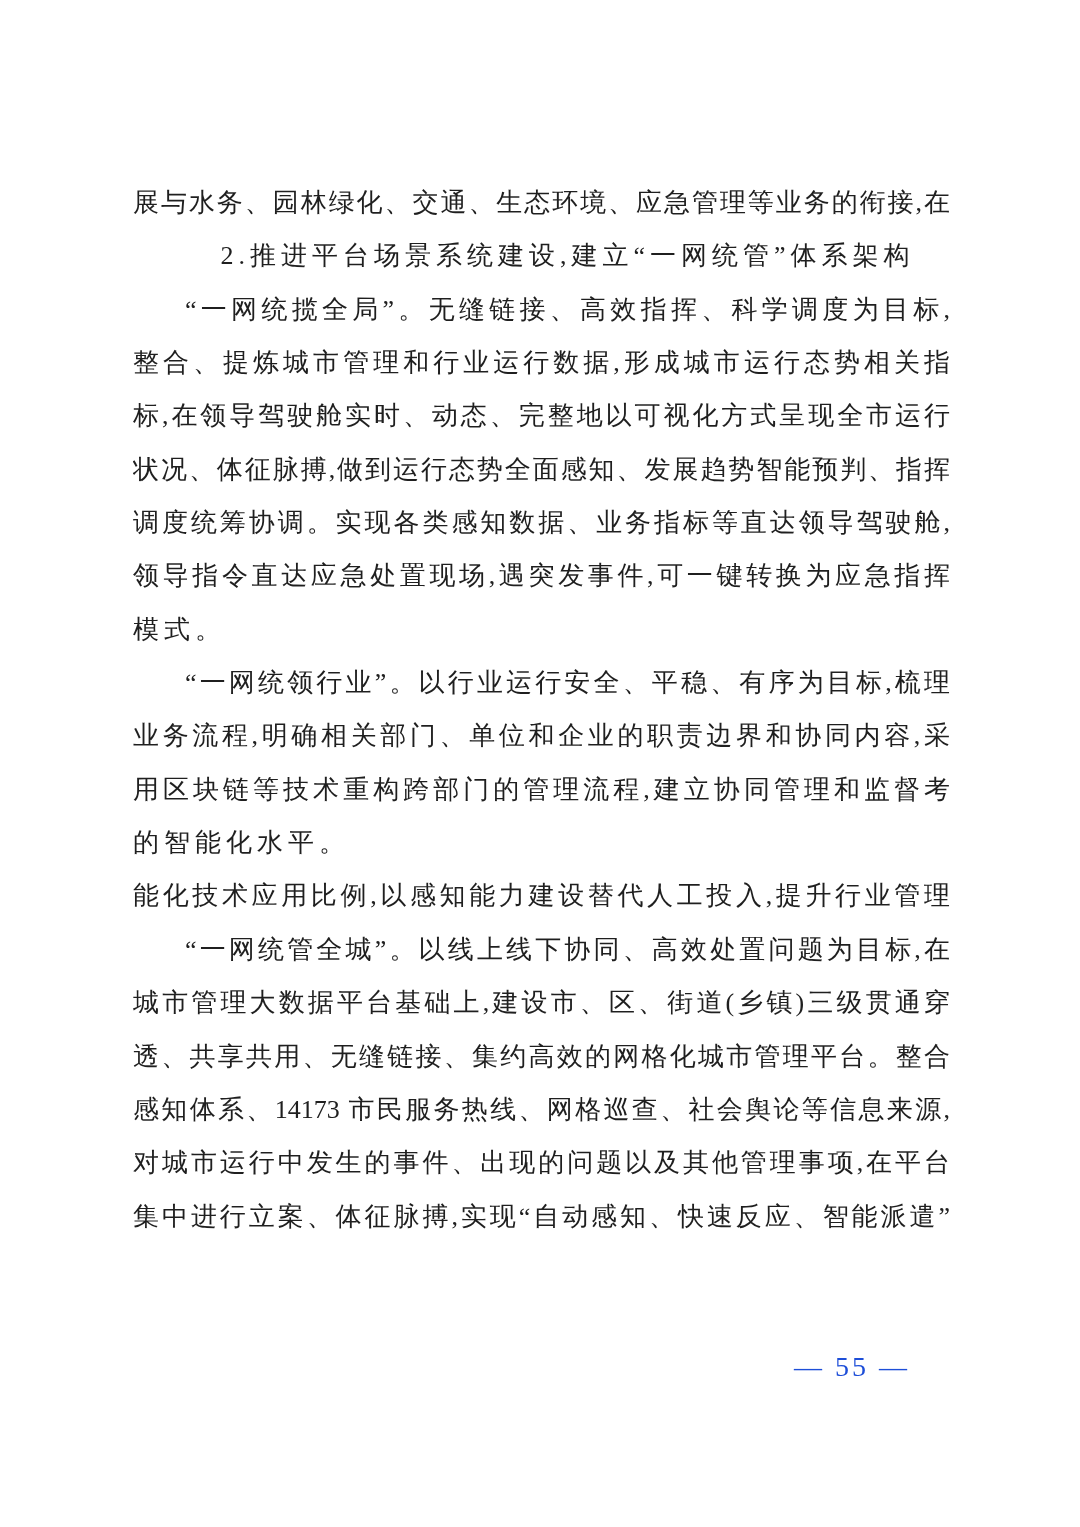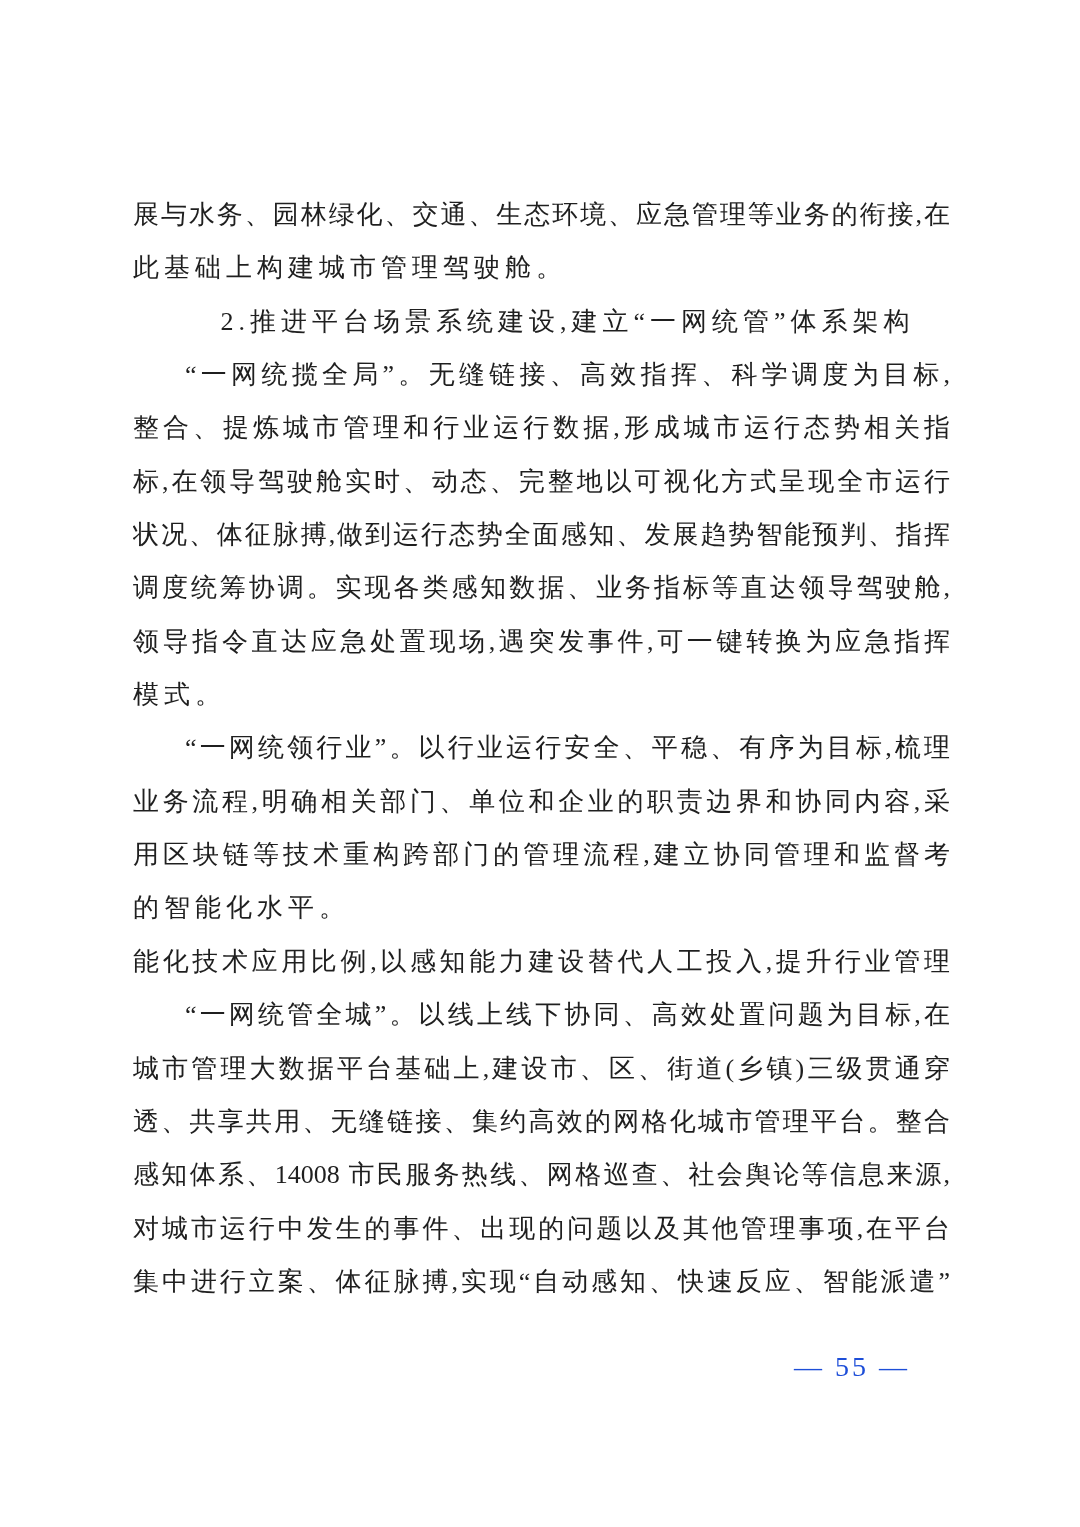--- a/index.html
+++ b/index.html
@@ -12,21 +12,21 @@
     width: 1080px;
     height: 1527px;
     background: #ffffff;
     overflow: hidden;
     font-family: "Liberation Serif", "DejaVu Serif", serif;
     color: #1f1f1f;
   }
   .text-block {
     position: absolute;
     left: 133px;
-    top: 188px;
+    top: 176px;
     width: 817px;
   }
   .ln {
     height: 53.35px;
     line-height: 53.35px;
     font-size: 26px;
     white-space: normal;
     overflow: hidden;
   }
   
@@ -53,36 +53,35 @@
     letter-spacing: 3px;
     color: #1d4ed8;
   }
 </style>
 </head>
 <body>
 
 <div class="page">
   <div class="text-block">
     <div class="ln j">展与水务、园林绿化、交通、生态环境、应急管理等业务的衔接,在</div>
-    <div class="ln sp">此基础上构建城市管理驾驶舱。</div>
     <div class="ln ind sp">2.推进平台场景系统建设,建立“一网统管”体系架构</div>
     <div class="ln ind j">“一网统揽全局”。无缝链接、高效指挥、科学调度为目标,</div>
     <div class="ln j">整合、提炼城市管理和行业运行数据,形成城市运行态势相关指</div>
     <div class="ln j">标,在领导驾驶舱实时、动态、完整地以可视化方式呈现全市运行</div>
     <div class="ln j">状况、体征脉搏,做到运行态势全面感知、发展趋势智能预判、指挥</div>
     <div class="ln j">调度统筹协调。实现各类感知数据、业务指标等直达领导驾驶舱,</div>
     <div class="ln j">领导指令直达应急处置现场,遇突发事件,可一键转换为应急指挥</div>
     <div class="ln sp">模式。</div>
     <div class="ln ind j">“一网统领行业”。以行业运行安全、平稳、有序为目标,梳理</div>
     <div class="ln j">业务流程,明确相关部门、单位和企业的职责边界和协同内容,采</div>
     <div class="ln j">用区块链等技术重构跨部门的管理流程,建立协同管理和监督考</div>
     <div class="ln sp">的智能化水平。</div>
     <div class="ln j">能化技术应用比例,以感知能力建设替代人工投入,提升行业管理</div>
     <div class="ln ind j">“一网统管全城”。以线上线下协同、高效处置问题为目标,在</div>
     <div class="ln j">城市管理大数据平台基础上,建设市、区、街道(乡镇)三级贯通穿</div>
     <div class="ln j">透、共享共用、无缝链接、集约高效的网格化城市管理平台。整合</div>
-    <div class="ln j">感知体系、14008 市民服务热线、网格巡查、社会舆论等信息来源,</div>
+    <div class="ln j">感知体系、14173 市民服务热线、网格巡查、社会舆论等信息来源,</div>
     <div class="ln j">对城市运行中发生的事件、出现的问题以及其他管理事项,在平台</div>
     <div class="ln j">集中进行立案、体征脉搏,实现“自动感知、快速反应、智能派遣”</div>
   </div>
 
   <div class="footer">— 55 —</div>
 </div>
 
 </body></html>

